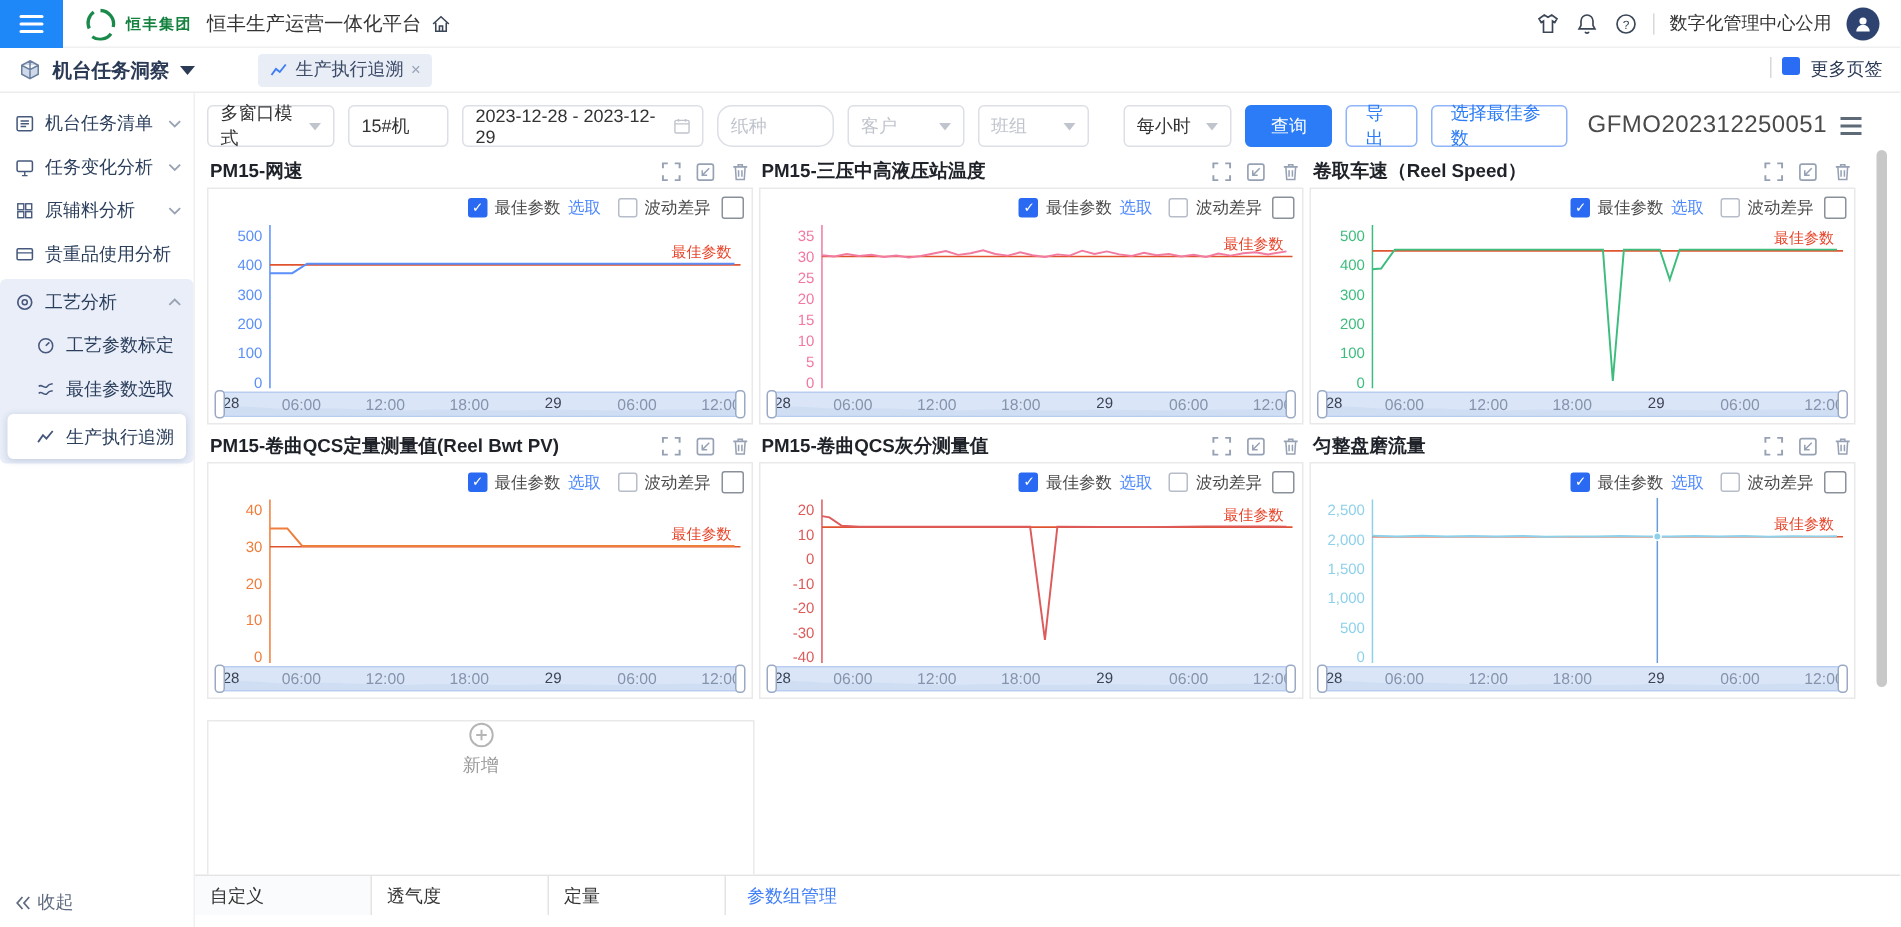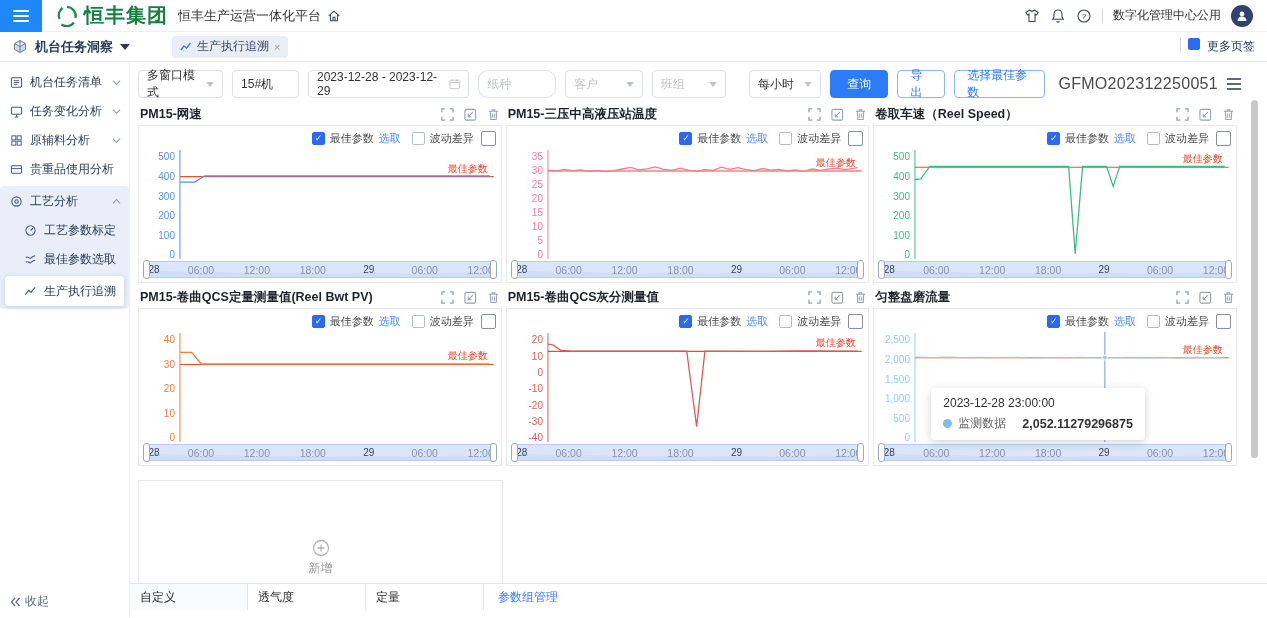--- a/index.html
+++ b/index.html
@@ -5,21 +5,21 @@
   * { box-sizing: border-box; margin: 0; padding: 0; }
   html,body { width:1267px; height:618px; overflow:hidden; }
   body { font-family:"Liberation Sans","DejaVu Sans",sans-serif; font-size:12px; color:#333; background:#eef0f4; }
   .app { width:1267px; height:618px; display:flex; flex-direction:column; background:#fff; }
 
   
   .topbar { height:32px; background:#fff; display:flex; align-items:center; border-bottom:1px solid #f0f0f0; flex:0 0 auto; }
   .burger { width:42px; height:32px; background:#1f88f9; display:flex; flex-direction:column; justify-content:center; align-items:center; gap:3px; cursor:pointer; }
   .burger i { width:16px; height:2px; background:#fff; border-radius:1px; }
   .brand { display:flex; align-items:center; margin-left:14px; gap:6px; }
-  .brand-name { color:#15813f; font-weight:bold; font-size:20px; letter-spacing:1px; }
+  .brand-name { color:#15813f; font-weight:bold; font-size:10px; letter-spacing:1px; }
   .app-title { color:#333; font-size:13px; margin-left:4px; }
   .top-right { margin-left:auto; display:flex; align-items:center; gap:10px; padding-right:14px; }
   .top-ico { width:16px; height:16px; color:#3a4556; cursor:pointer; }
   .vdiv { width:1px; height:14px; background:#d8d8d8; }
   .org { font-size:12px; color:#333; }
   .avatar { width:22px; height:22px; border-radius:50%; background:#2e4370; display:flex; align-items:center; justify-content:center; cursor:pointer; }
 
   
   .tabrow { height:30px; background:#fff; display:flex; align-items:center; padding:0 12px; border-bottom:1px solid #ececec; flex:0 0 auto; }
   .module-sel { display:flex; align-items:center; gap:7px; cursor:pointer; }
@@ -85,21 +85,21 @@
   .dz-handle.l { left:-2px; } .dz-handle.r { right:-2px; }
   
   .tooltip { position:absolute; left:52px; top:58px; background:#fff; border-radius:4px; box-shadow:0 2px 10px rgba(0,0,0,.18); padding:8px 12px; z-index:5; white-space:nowrap; }
   .tt-time { font-size:12px; color:#333; }
   .tt-line { margin-top:5px; display:flex; align-items:center; gap:6px; }
   .tt-dot { width:9px; height:9px; border-radius:50%; background:#7ec0ea; }
   .tt-name { color:#666; font-size:12px; }
   .tt-val { color:#333; font-size:12.5px; margin-left:10px; }
 
   
-  .add-panel { width:365px; height:104px; border:1px solid #e9e9e9; background:#fff; margin-top:14px; display:flex; flex-direction:column; justify-content:flex-end; align-items:center; padding-bottom:6px; cursor:pointer; }
+  .add-panel { width:365px; height:104px; border:1px solid #e9e9e9; background:#fff; margin-top:14px; display:flex; flex-direction:column; align-items:center; padding-bottom:6px; cursor:pointer; }
   .add-plus { width:18px; height:18px; color:#b5b5b5; }
   .add-label { color:#9a9a9a; margin-top:3px; }
 
   
   .scrollbar-thumb { position:absolute; right:9px; top:38px; width:7px; height:358px; background:#b5b5b5; border-radius:4px; opacity:.75; cursor:pointer; }
 
   
   .bottom-tabs { height:27px; border-top:1px solid #e4e4e4; display:flex; align-items:stretch; background:#fff; flex:0 0 auto; margin-bottom:8px; }
   .btab { width:118px; display:flex; align-items:center; padding-left:10px; border-right:1px solid #e4e4e4; font-size:12px; color:#333; cursor:pointer; background:#fff; }
   .btab.first { background:#fafbfc; }
@@ -585,28 +585,20 @@
                     <text x="31" y="52.7" text-anchor="end" font-size="10" fill="#8ed1ea">1,500</text>
                     <text x="31" y="72.3" text-anchor="end" font-size="10" fill="#8ed1ea">1,000</text>
                     <text x="31" y="91.9" text-anchor="end" font-size="10" fill="#8ed1ea">500</text>
                     <text x="31" y="111.5" text-anchor="end" font-size="10" fill="#8ed1ea">0</text>
                     <line x1="36" y1="27.8" x2="350" y2="27.8" stroke="#e0532f" stroke-width="1.1"></line>
                     <text x="344" y="22.8" text-anchor="end" font-size="10" fill="#e8442a">最佳参数</text>
                     <line x1="226.1" y1="2" x2="226.1" y2="112" stroke="#6b9bd8" stroke-width="1"></line>
                     <polyline fill="none" stroke="#8ed1ea" stroke-width="1.3" points="36.0,27.2 52.5,27.6 69.1,27.2 85.6,27.7 102.1,27.4 118.7,27.6 135.2,27.3 151.7,27.8 168.3,27.6 184.8,27.7 201.3,27.4 217.9,27.6 226.1,27.6 234.4,27.7 250.9,27.4 267.5,27.6 284.0,27.4 300.5,27.8 317.1,27.5 333.6,27.6 346.0,27.5"></polyline>
                     <circle cx="226.1" cy="27.6" r="2.5" fill="#8ed1ea" stroke="#fff" stroke-width="1"></circle>
                   </svg>
-        <div class="tooltip">
-          <div class="tt-time">2023-12-28 23:00:00</div>
-          <div class="tt-line">
-            <span class="tt-dot"></span>
-            <span class="tt-name">监测数据</span>
-            <b class="tt-val">2,052.11279296875</b>
-          </div>
-        </div>
       </div>
       <div class="dz">
         <svg class="dz-shadow" viewBox="0 0 100 16" preserveAspectRatio="none">
                     <path d="M0 16 V10 C6 8 10 12 16 11 C24 10 30 13 38 12 C46 11 52 13 60 12 C68 11 74 13 82 12 C90 11 95 12 100 11 V16 Z" fill="#c9d8f1" opacity="0.6"></path>
                   </svg>
         <span><span class="dz-label date" style="left: 1%;">28</span><span class="dz-label" style="left: 16%; transform: translateX(-50%);">06:00</span><span class="dz-label" style="left: 32%; transform: translateX(-50%);">12:00</span><span class="dz-label" style="left: 48%; transform: translateX(-50%);">18:00</span><span class="dz-label date" style="left: 64%; transform: translateX(-50%);">29</span><span class="dz-label" style="left: 80%; transform: translateX(-50%);">06:00</span><span class="dz-label" style="left: 96%; transform: translateX(-50%);">12:00</span></span>
         <span class="dz-handle l"></span>
         <span class="dz-handle r"></span>
       </div>
     </div>

